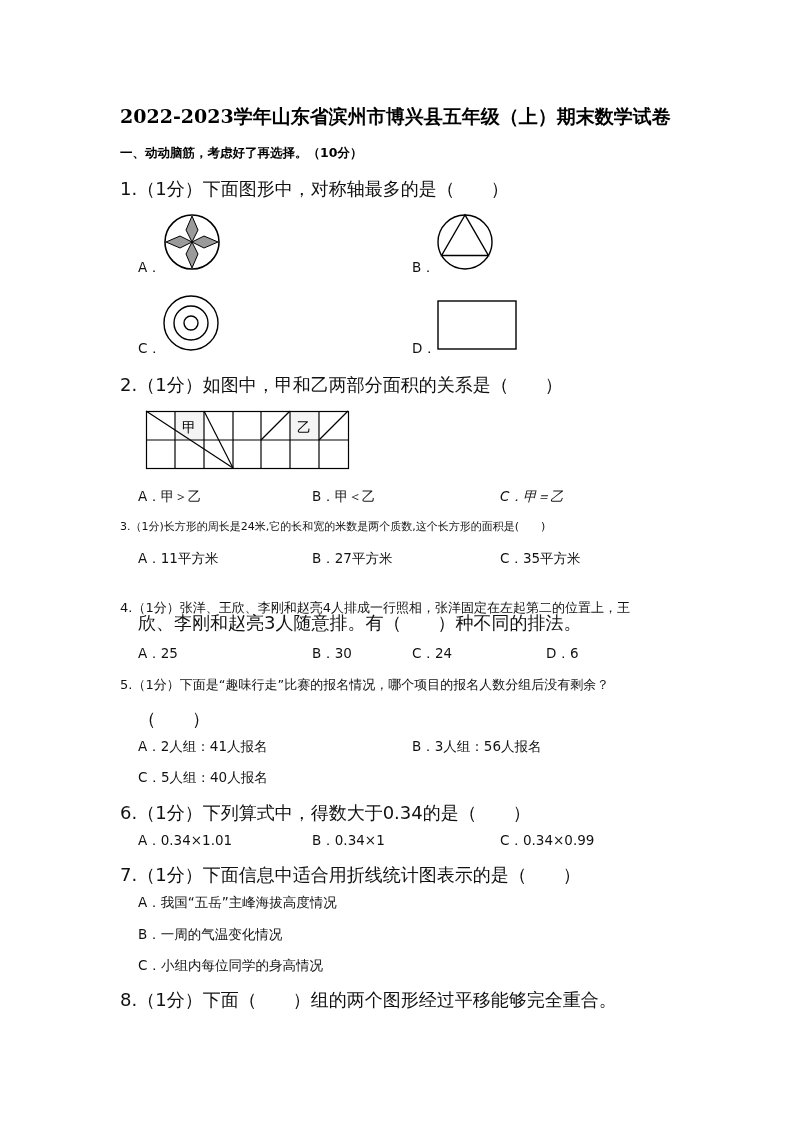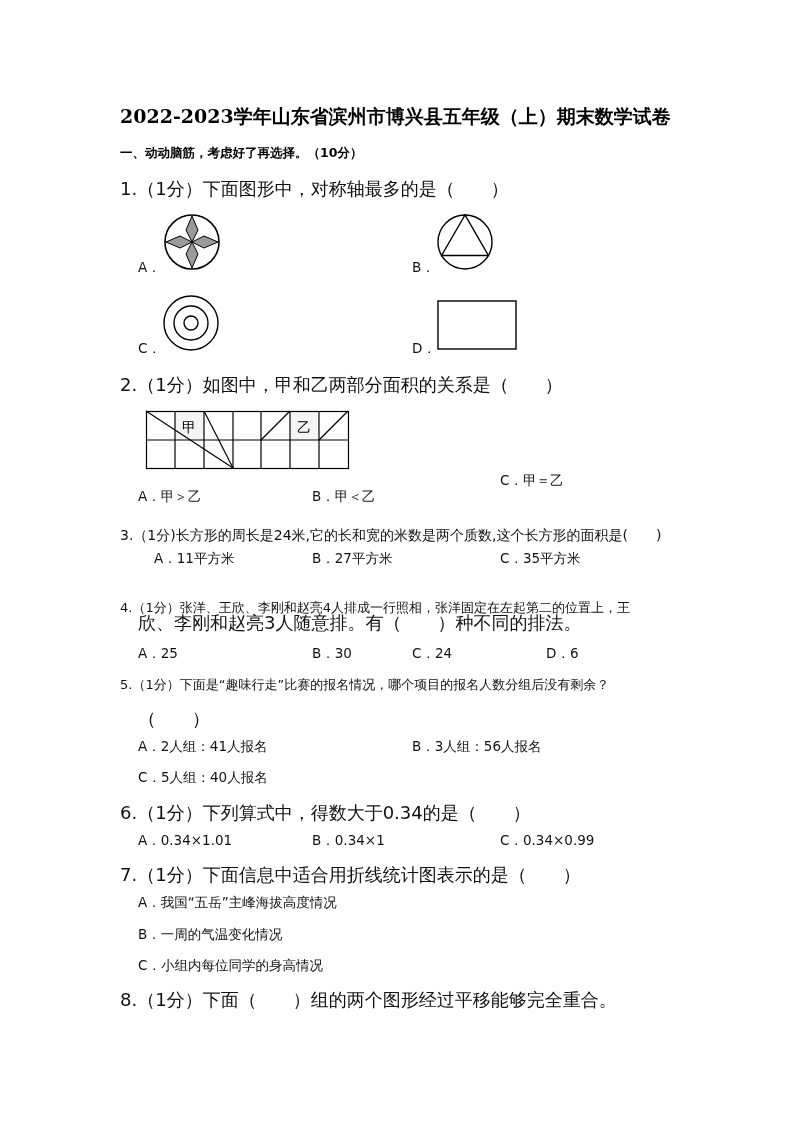--- a/index.html
+++ b/index.html
@@ -71,24 +71,24 @@
     <line x1="58" y1="0" x2="87" y2="57"></line>
     <line x1="115" y1="29" x2="144" y2="0"></line>
     <line x1="173" y1="29" x2="202" y2="0"></line>
   </g>
   <text x="36" y="21" font-size="14" fill="#000" font-family="DejaVu Sans, sans-serif">甲</text>
   <text x="151" y="21" font-size="14" fill="#000" font-family="DejaVu Sans, sans-serif">乙</text>
 </svg>
 
 <div class="abs opt" style="left:138px; top:488px;">A．甲＞乙</div>
 <div class="abs opt" style="left:312px; top:488px;">B．甲＜乙</div>
-<div class="abs opt" style="left:500px; top:472px;">C．甲＝乙</div>
+<div class="abs opt" style="left:500px; top:488px;font-style:italic;">C．甲＝乙</div>
 
-<div class="abs q" style="left:120px; top:519px; font-size:14px;margin-top:8px;">3.（1分)长方形的周长是24米,它的长和宽的米数是两个质数,这个长方形的面积是(　　)</div>
-<div class="abs opt" style="left:138px; top:550px;margin-left:16px;">A．11平方米</div>
+<div class="abs q" style="left:120px; top:519px; font-size:11px;">3.（1分)长方形的周长是24米,它的长和宽的米数是两个质数,这个长方形的面积是(　　)</div>
+<div class="abs opt" style="left:138px; top:550px;">A．11平方米</div>
 <div class="abs opt" style="left:312px; top:550px;">B．27平方米</div>
 <div class="abs opt" style="left:500px; top:550px;">C．35平方米</div>
 
 <div class="abs q" style="left:120px; top:599px; font-size:13px;">4.（1分）张洋、王欣、李刚和赵亮4人排成一行照相，张洋固定在左起第二的位置上，王</div>
 <div class="abs q" style="left:138px; top:611px;">欣、李刚和赵亮3人随意排。有（　　）种不同的排法。</div>
 <div class="abs opt" style="left:138px; top:645px;">A．25</div>
 <div class="abs opt" style="left:312px; top:645px;">B．30</div>
 <div class="abs opt" style="left:412px; top:645px;">C．24</div>
 <div class="abs opt" style="left:546px; top:645px;">D．6</div>
 

